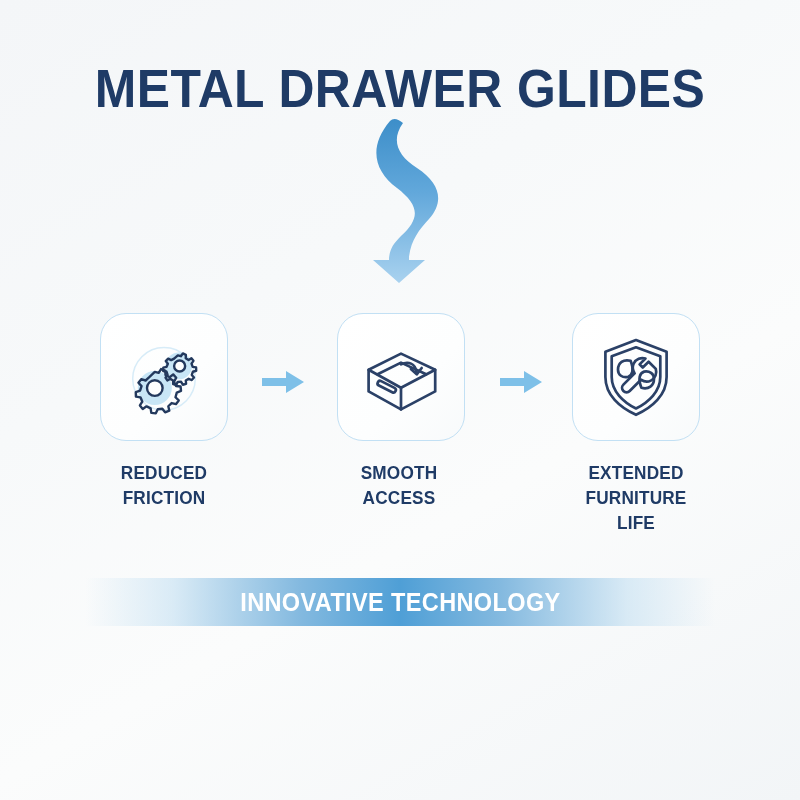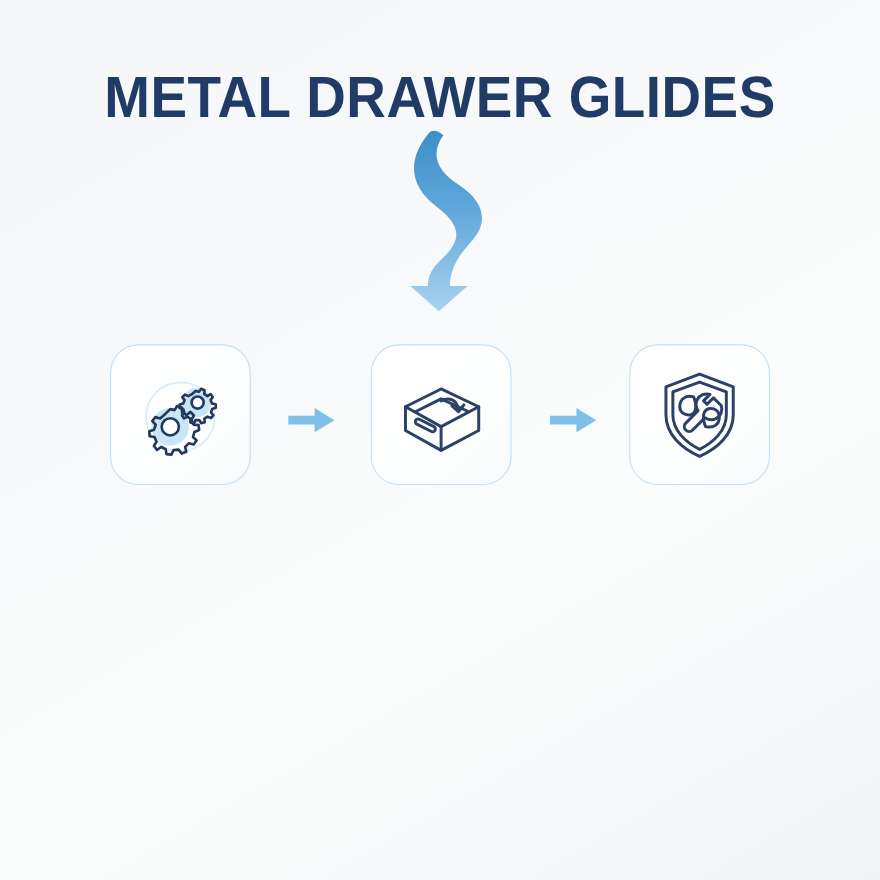--- a/index.html
+++ b/index.html
@@ -230,15 +230,33 @@
 
           <path d="M44 32 C 36 30, 30 34, 30 42 C 30 48, 35 51, 41 50 C 46 48.5, 48 42, 44 32 Z"></path>
 
           <path d="M56 62 C 64 64, 70 60, 70 52 C 70 46, 65 43, 59 44 C 54 45.5, 52 52, 56 62 Z"></path>
         </g>
       </svg>
     </div>
 
   </div>
 
-
+  <div class="labels">
+    <div class="label label-0">
+      <div>REDUCED</div>
+      <div>FRICTION</div>
+    </div>
+    <div class="label label-1">
+      <div>SMOOTH</div>
+      <div>ACCESS</div>
+    </div>
+    <div class="label label-2">
+      <div>EXTENDED</div>
+      <div>FURNITURE</div>
+      <div>LIFE</div>
+    </div>
+  </div>
+
+  <div class="banner">
+    <span class="banner-text">INNOVATIVE TECHNOLOGY</span>
+  </div>
 
 </div>
 
 </body></html>

